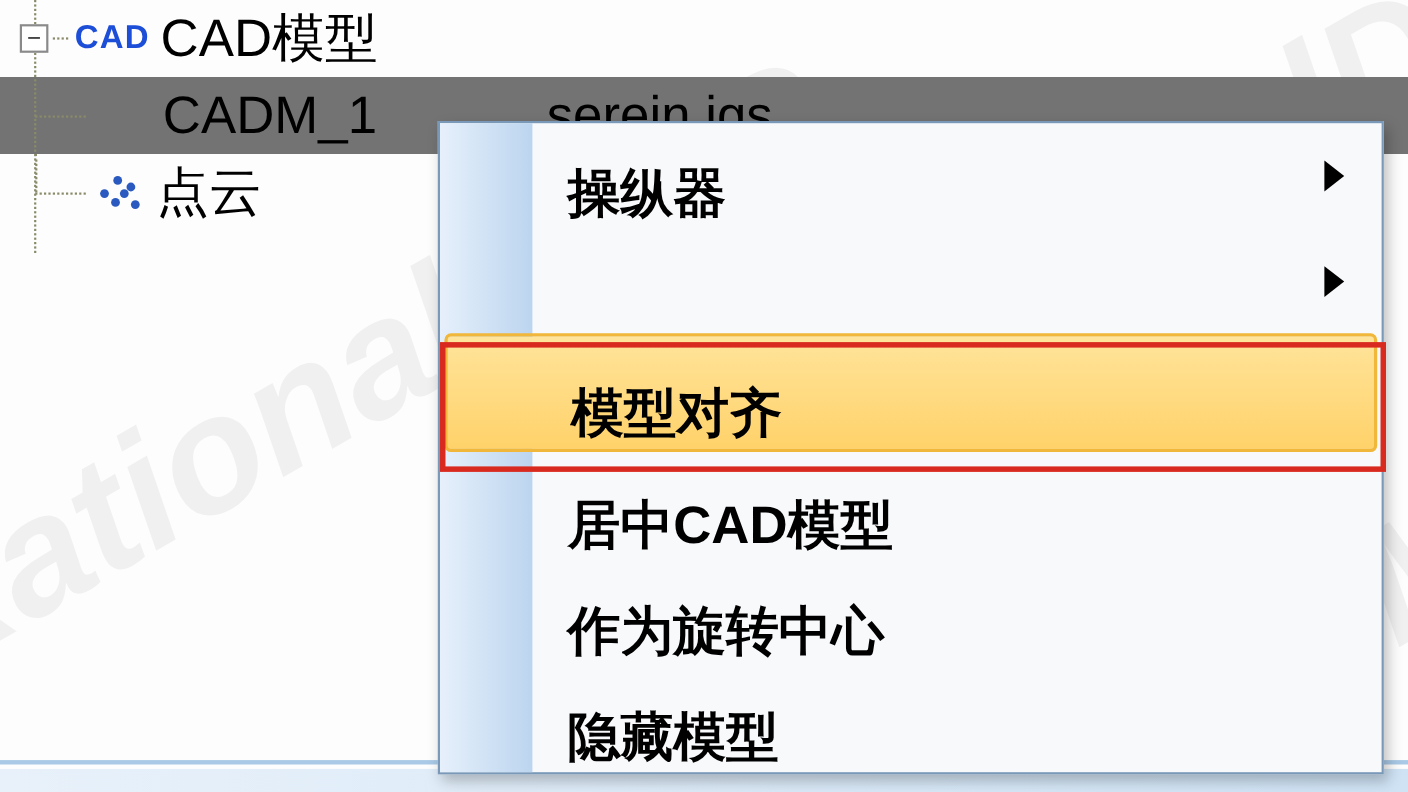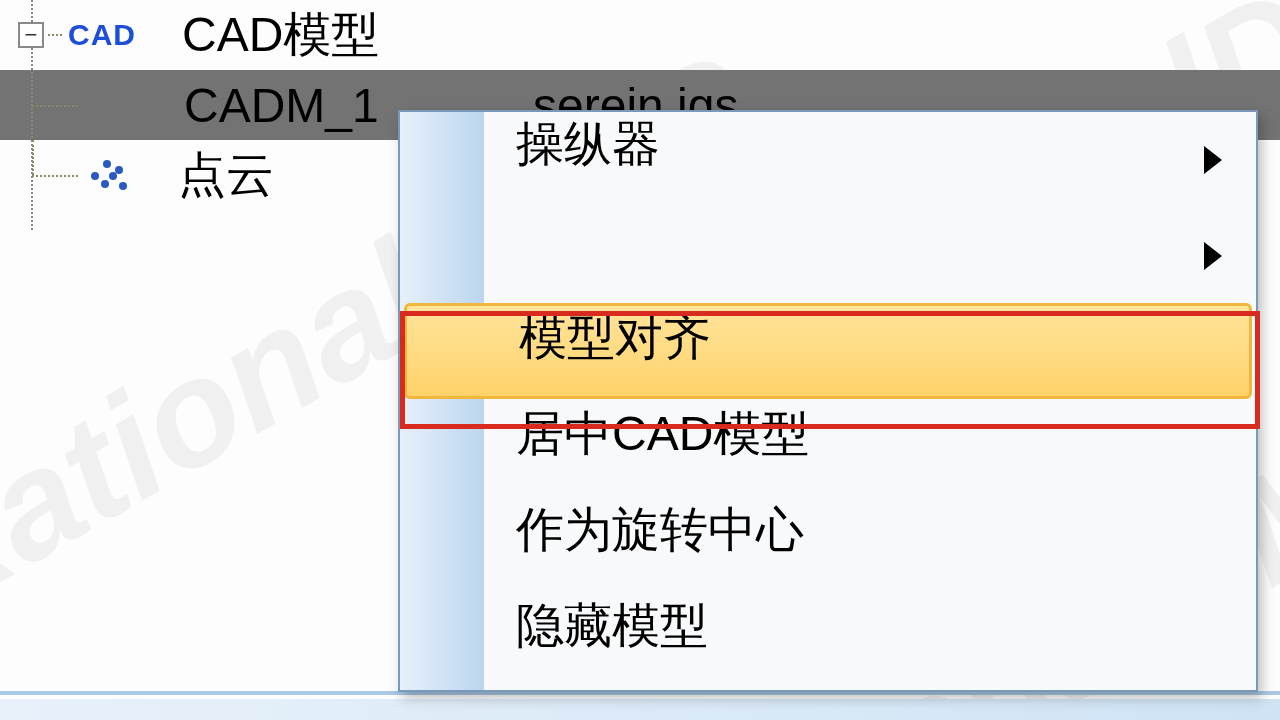--- a/index.html
+++ b/index.html
@@ -106,54 +106,55 @@
   .dots-icon span{
     position:absolute; width:8px; height:8px; border-radius:50%; background:#2a5abf;
   }
   .dots-icon span:nth-child(1){left:2px;top:14px;}
   .dots-icon span:nth-child(2){left:14px;top:2px;}
   .dots-icon span:nth-child(3){left:26px;top:8px;}
   .dots-icon span:nth-child(4){left:12px;top:22px;}
   .dots-icon span:nth-child(5){left:30px;top:24px;}
   .dots-icon span:nth-child(6){left:20px;top:14px;}
 
-  .node-label { flex: 0 0 auto; min-width: 300px; margin-left: 36px; }
+  .node-label { flex: 0 0 auto; min-width: 300px; }
   .node-value { margin-left: 49px; }
 
   
   .context-menu {
     position:absolute;
     left: 398px;
     top: 110px;
     width: 860px;
     border: 2px solid #7a99b8;
     background: #f8f9fb;
     box-shadow: 4px 6px 12px rgba(0,0,0,0.25);
     z-index: 10;
   }
   .context-menu .gutter{
     position:absolute; left:0; top:0; bottom:0; width:84px;
     background: linear-gradient(to right,#e6f0fb,#bcd5ef);
   }
   .menu-item{
     position:relative;
     height: 96px;
-    display:flex; align-items:flex-start;
+    display:flex; align-items:flex-end;
     padding-left: 116px;
     font-size: 48px;
     color:#000;
     cursor: default;
+    font-weight: bold;
   }
   .menu-item.separator-before{
     border-top: 1px solid #b8c6d4;
   }
   .menu-item.hover{
     background: linear-gradient(to bottom,#ffe49b,#ffd26a);
     border: 3px solid #f0b73a;
-    height:96px;
+    height:108px;
     margin: -1px 4px 3px 4px;
     padding-left: 112px;
     border-radius: 6px;
   }
   .menu-item .arrow{
     position:absolute; right: 34px; top:50%; transform: translateY(-50%);
     width:0;height:0;
     border-top:14px solid transparent;
     border-bottom:14px solid transparent;
     border-left:18px solid #000;

